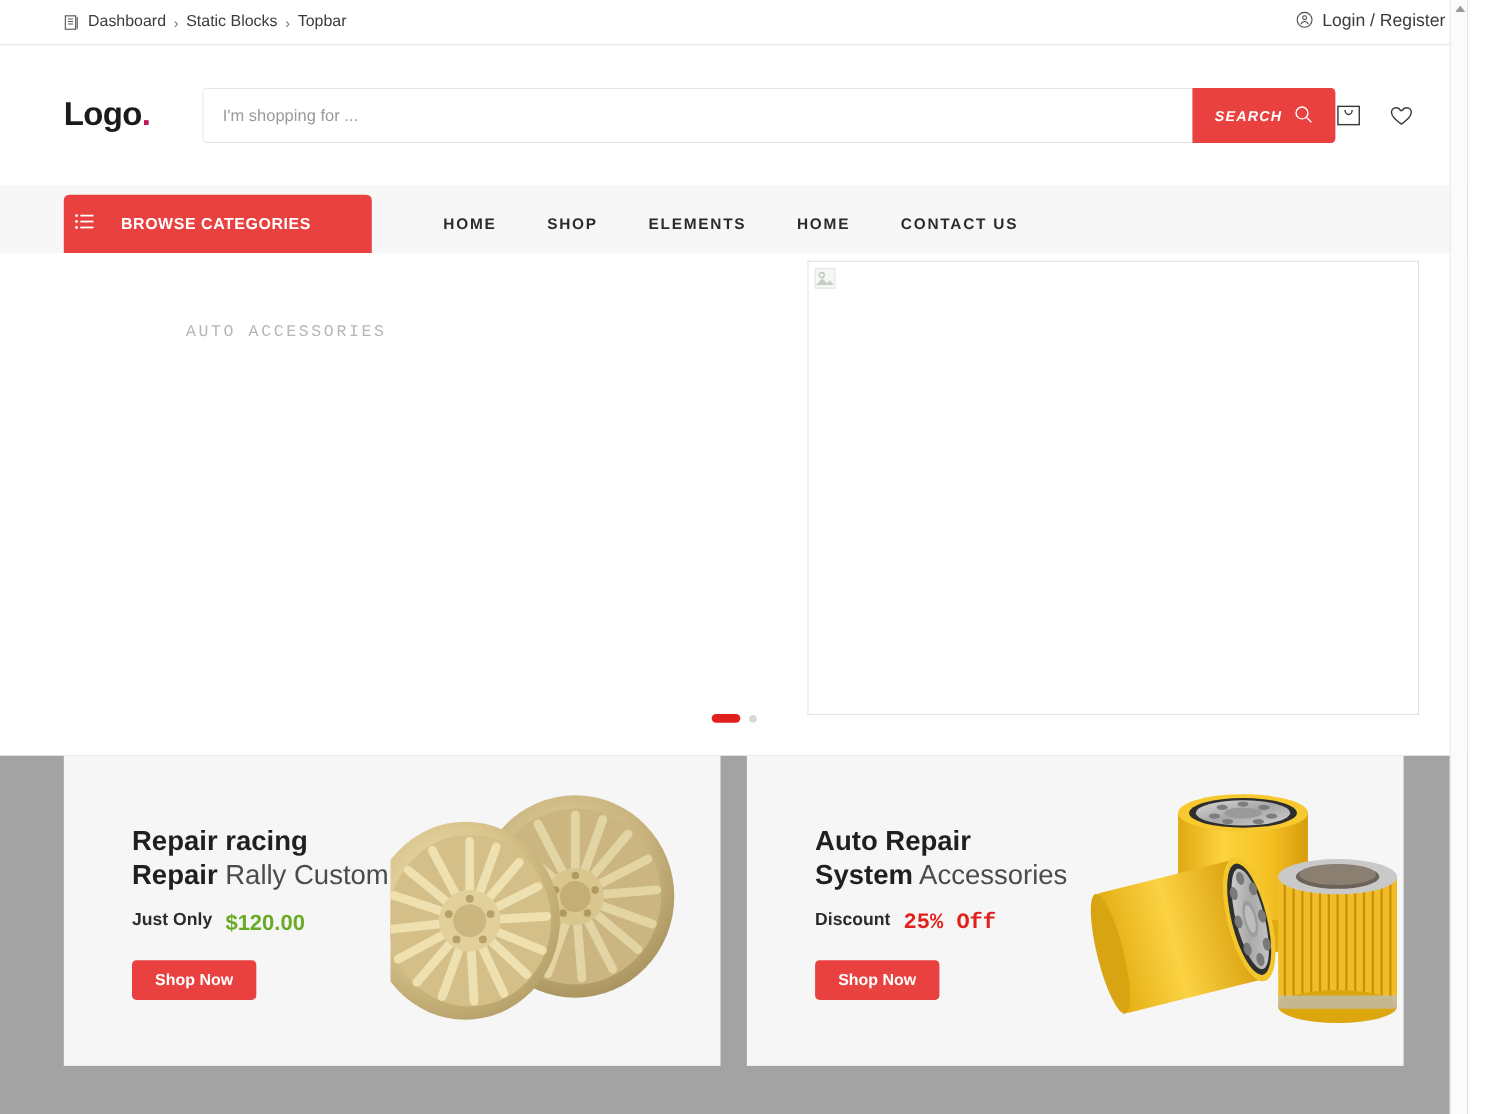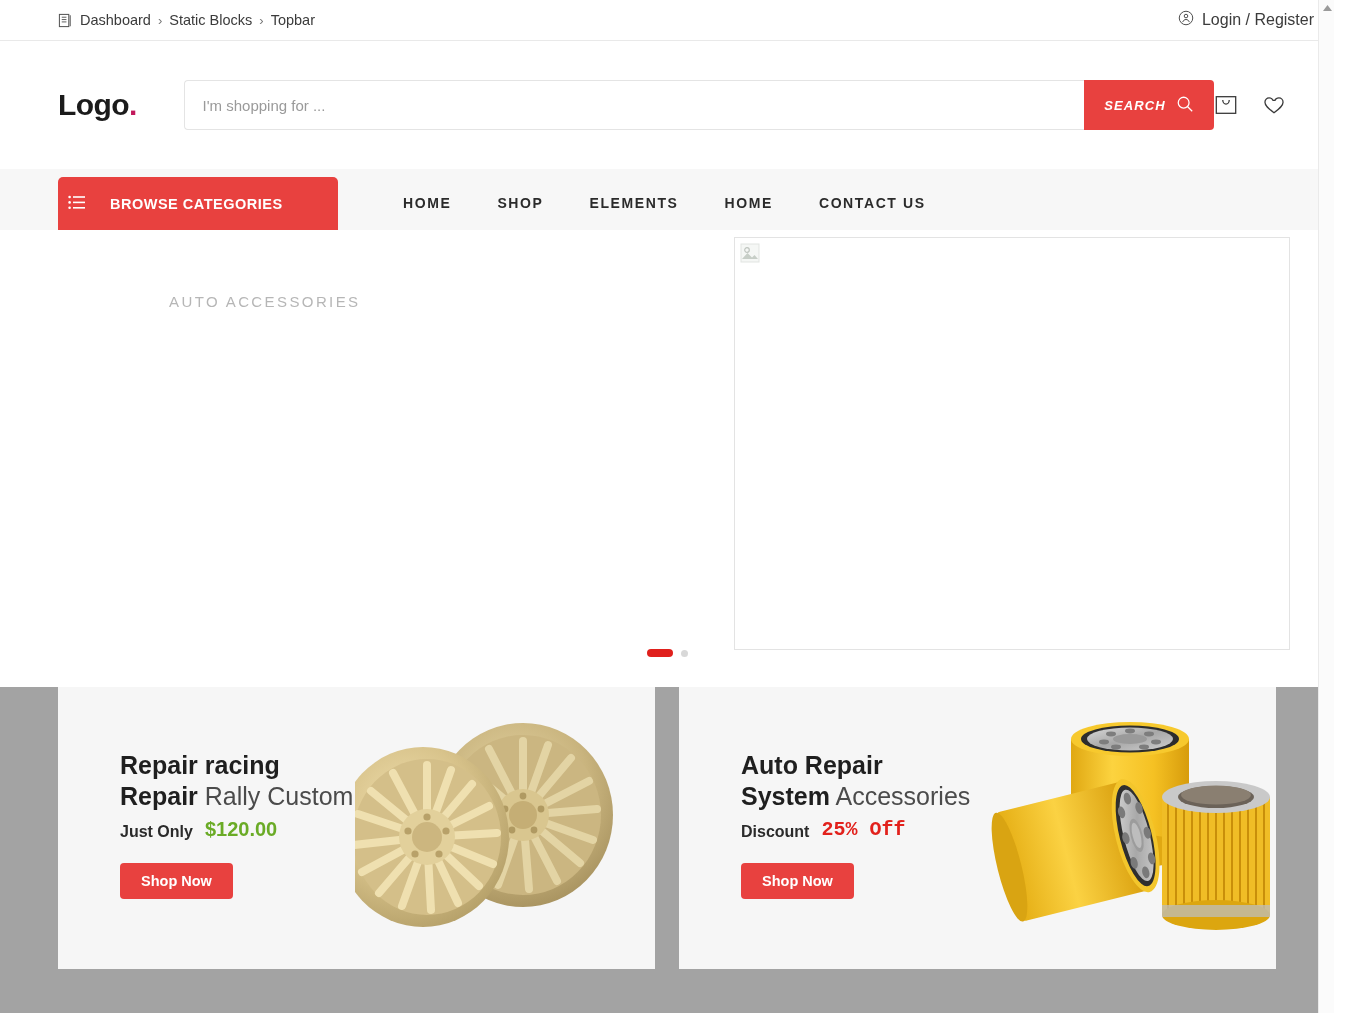--- a/index.html
+++ b/index.html
@@ -142,20 +142,21 @@
     color: #2b2b2b;
     cursor: pointer;
     line-height: 53px;
   }
 
   
   .hero {
     position: relative;
     height: 457px;
     background: #fff;
+    font-family: Liberation Mono, monospace;
   }
   .hero-caption {
     position: absolute;
     left: 169px;
     top: 63px;
     font-size: 15px;
     letter-spacing: 2.4px;
     color: #b6b6b6;
   }
   .hero-image-box {
@@ -216,26 +217,26 @@
   }
   .promo-title {
     font-size: 25px;
     line-height: 31px;
     color: #2b2b2b;
     font-weight: normal;
   }
   .promo-title b { font-weight: bold; color: #1f1f1f; }
   .promo-title .light { color: #4b4b4b; }
   .promo-price {
-    margin-top: 6px;
+    margin-top: 16px;
     font-size: 16px;
     font-weight: bold;
     color: #2b2b2b;
     display: flex;
-    align-items: flex-end;
+    align-items: flex-start;
     gap: 12px;
   }
   .promo-price .amount { font-size: 20px; font-weight: bold; }
   .amount.green { color: #6aab26; }
   .amount.red { color: #e2211c; font-family: Liberation Mono, monospace; }
   .shop-btn {
     margin-top: 22px;
     display: inline-block;
     background: #e8413f;
     color: #fff;

